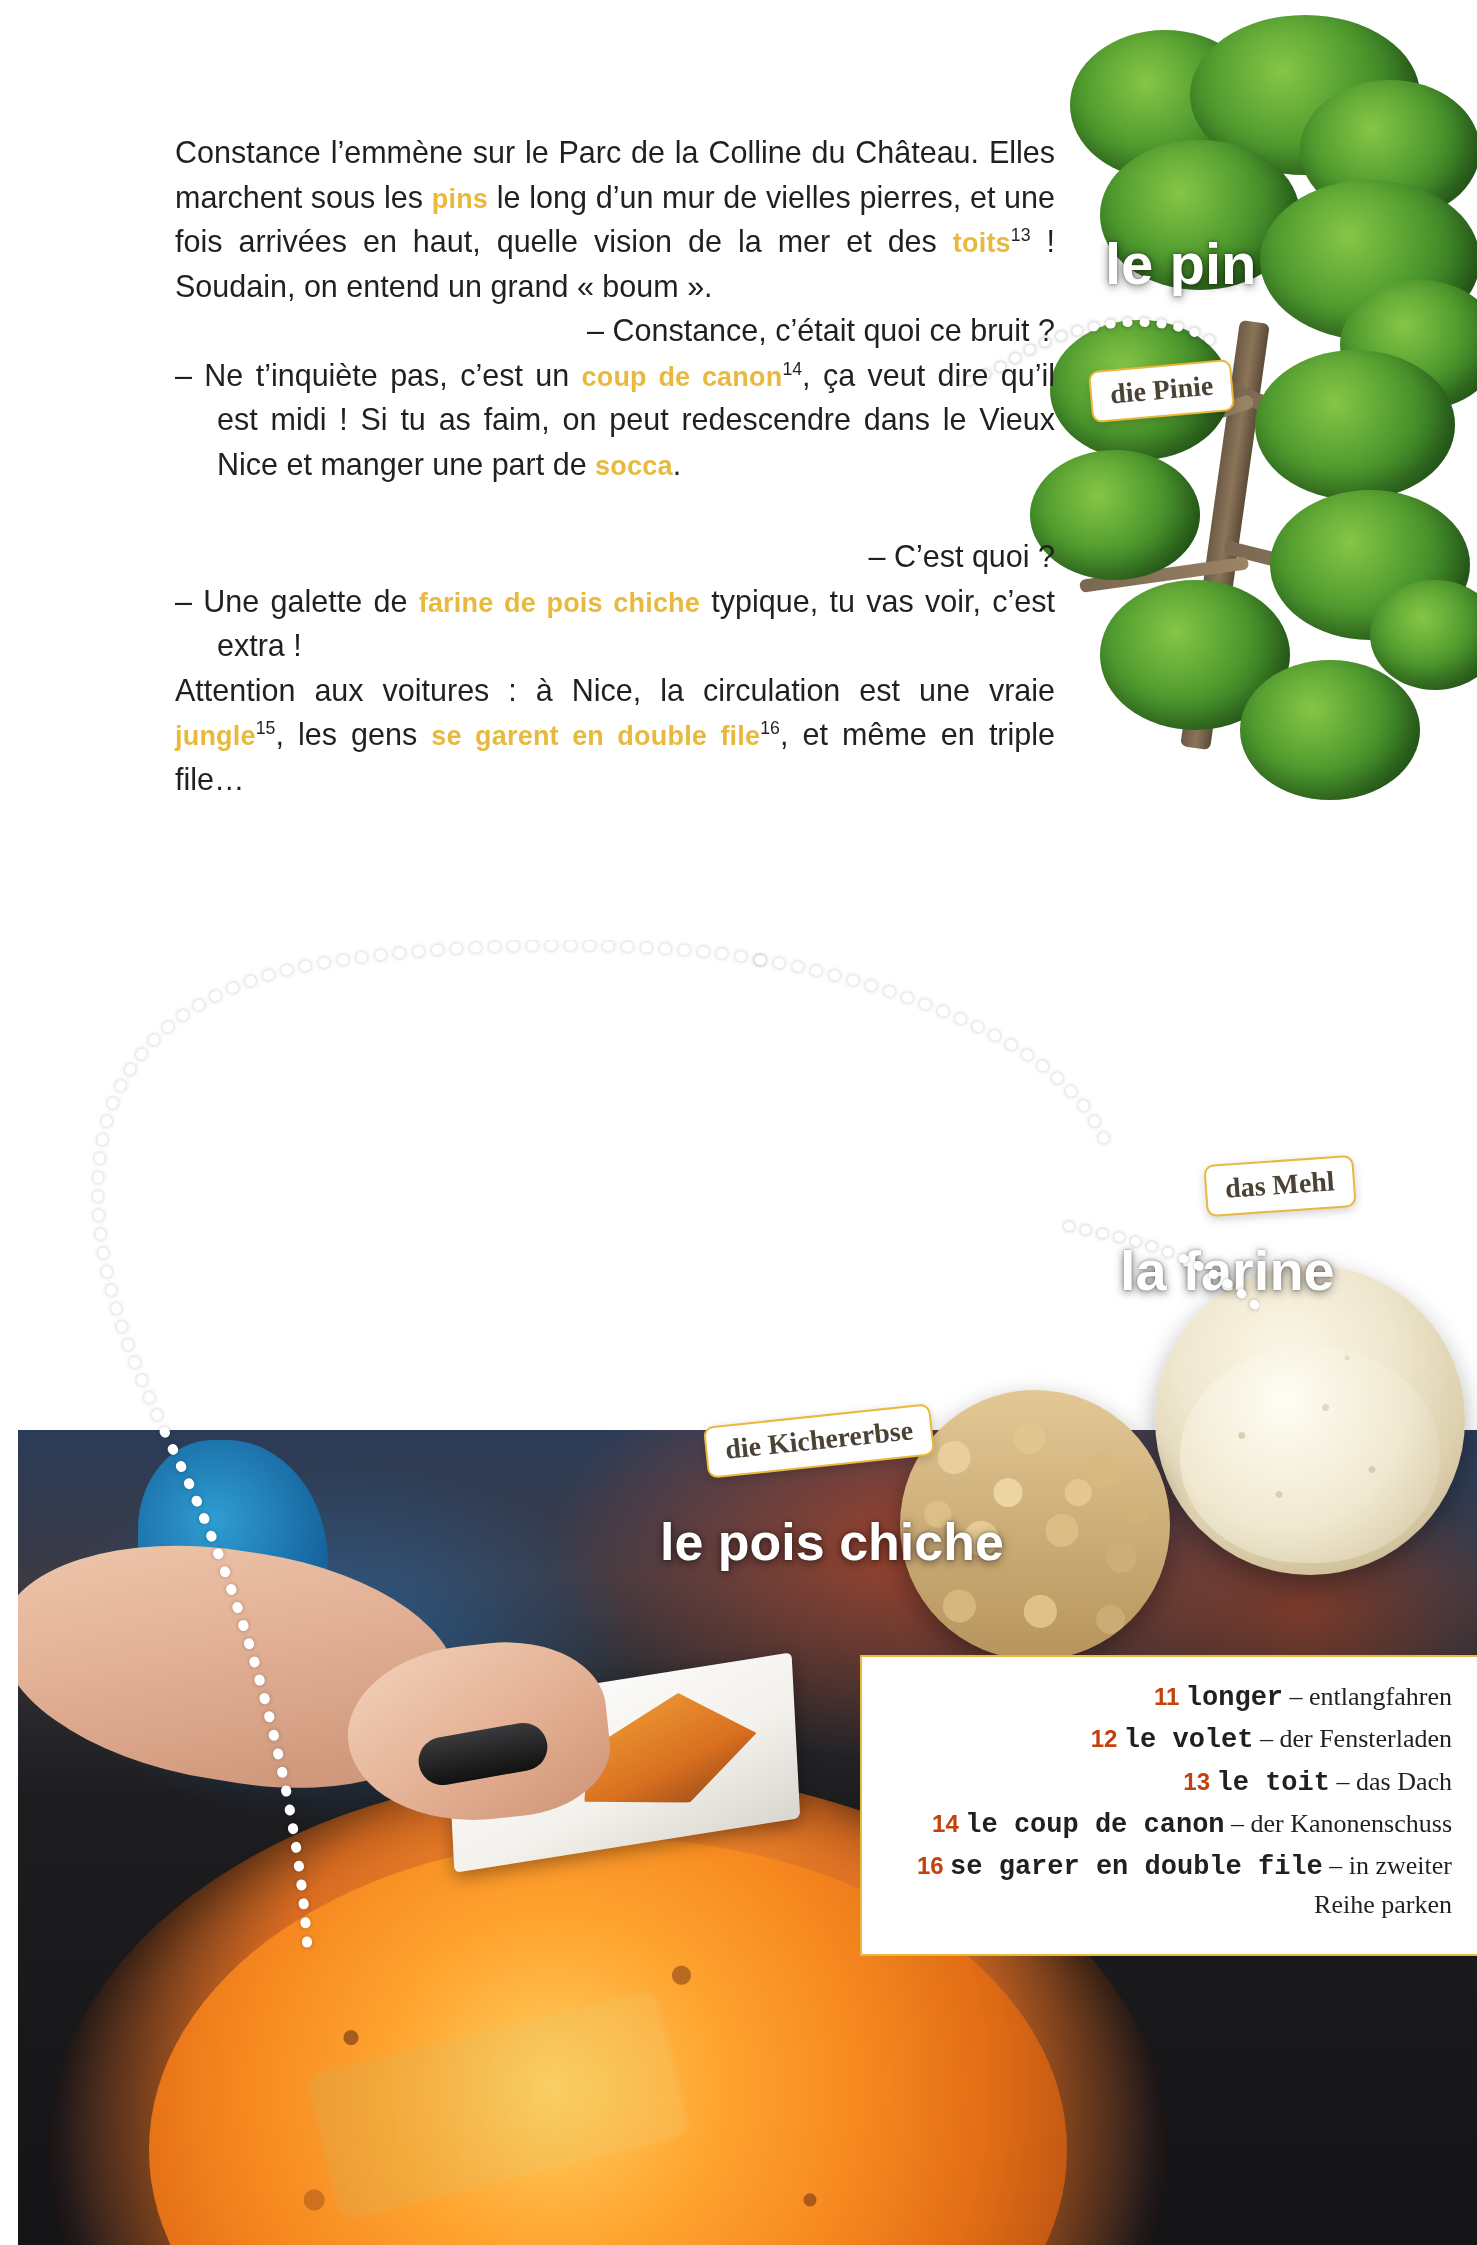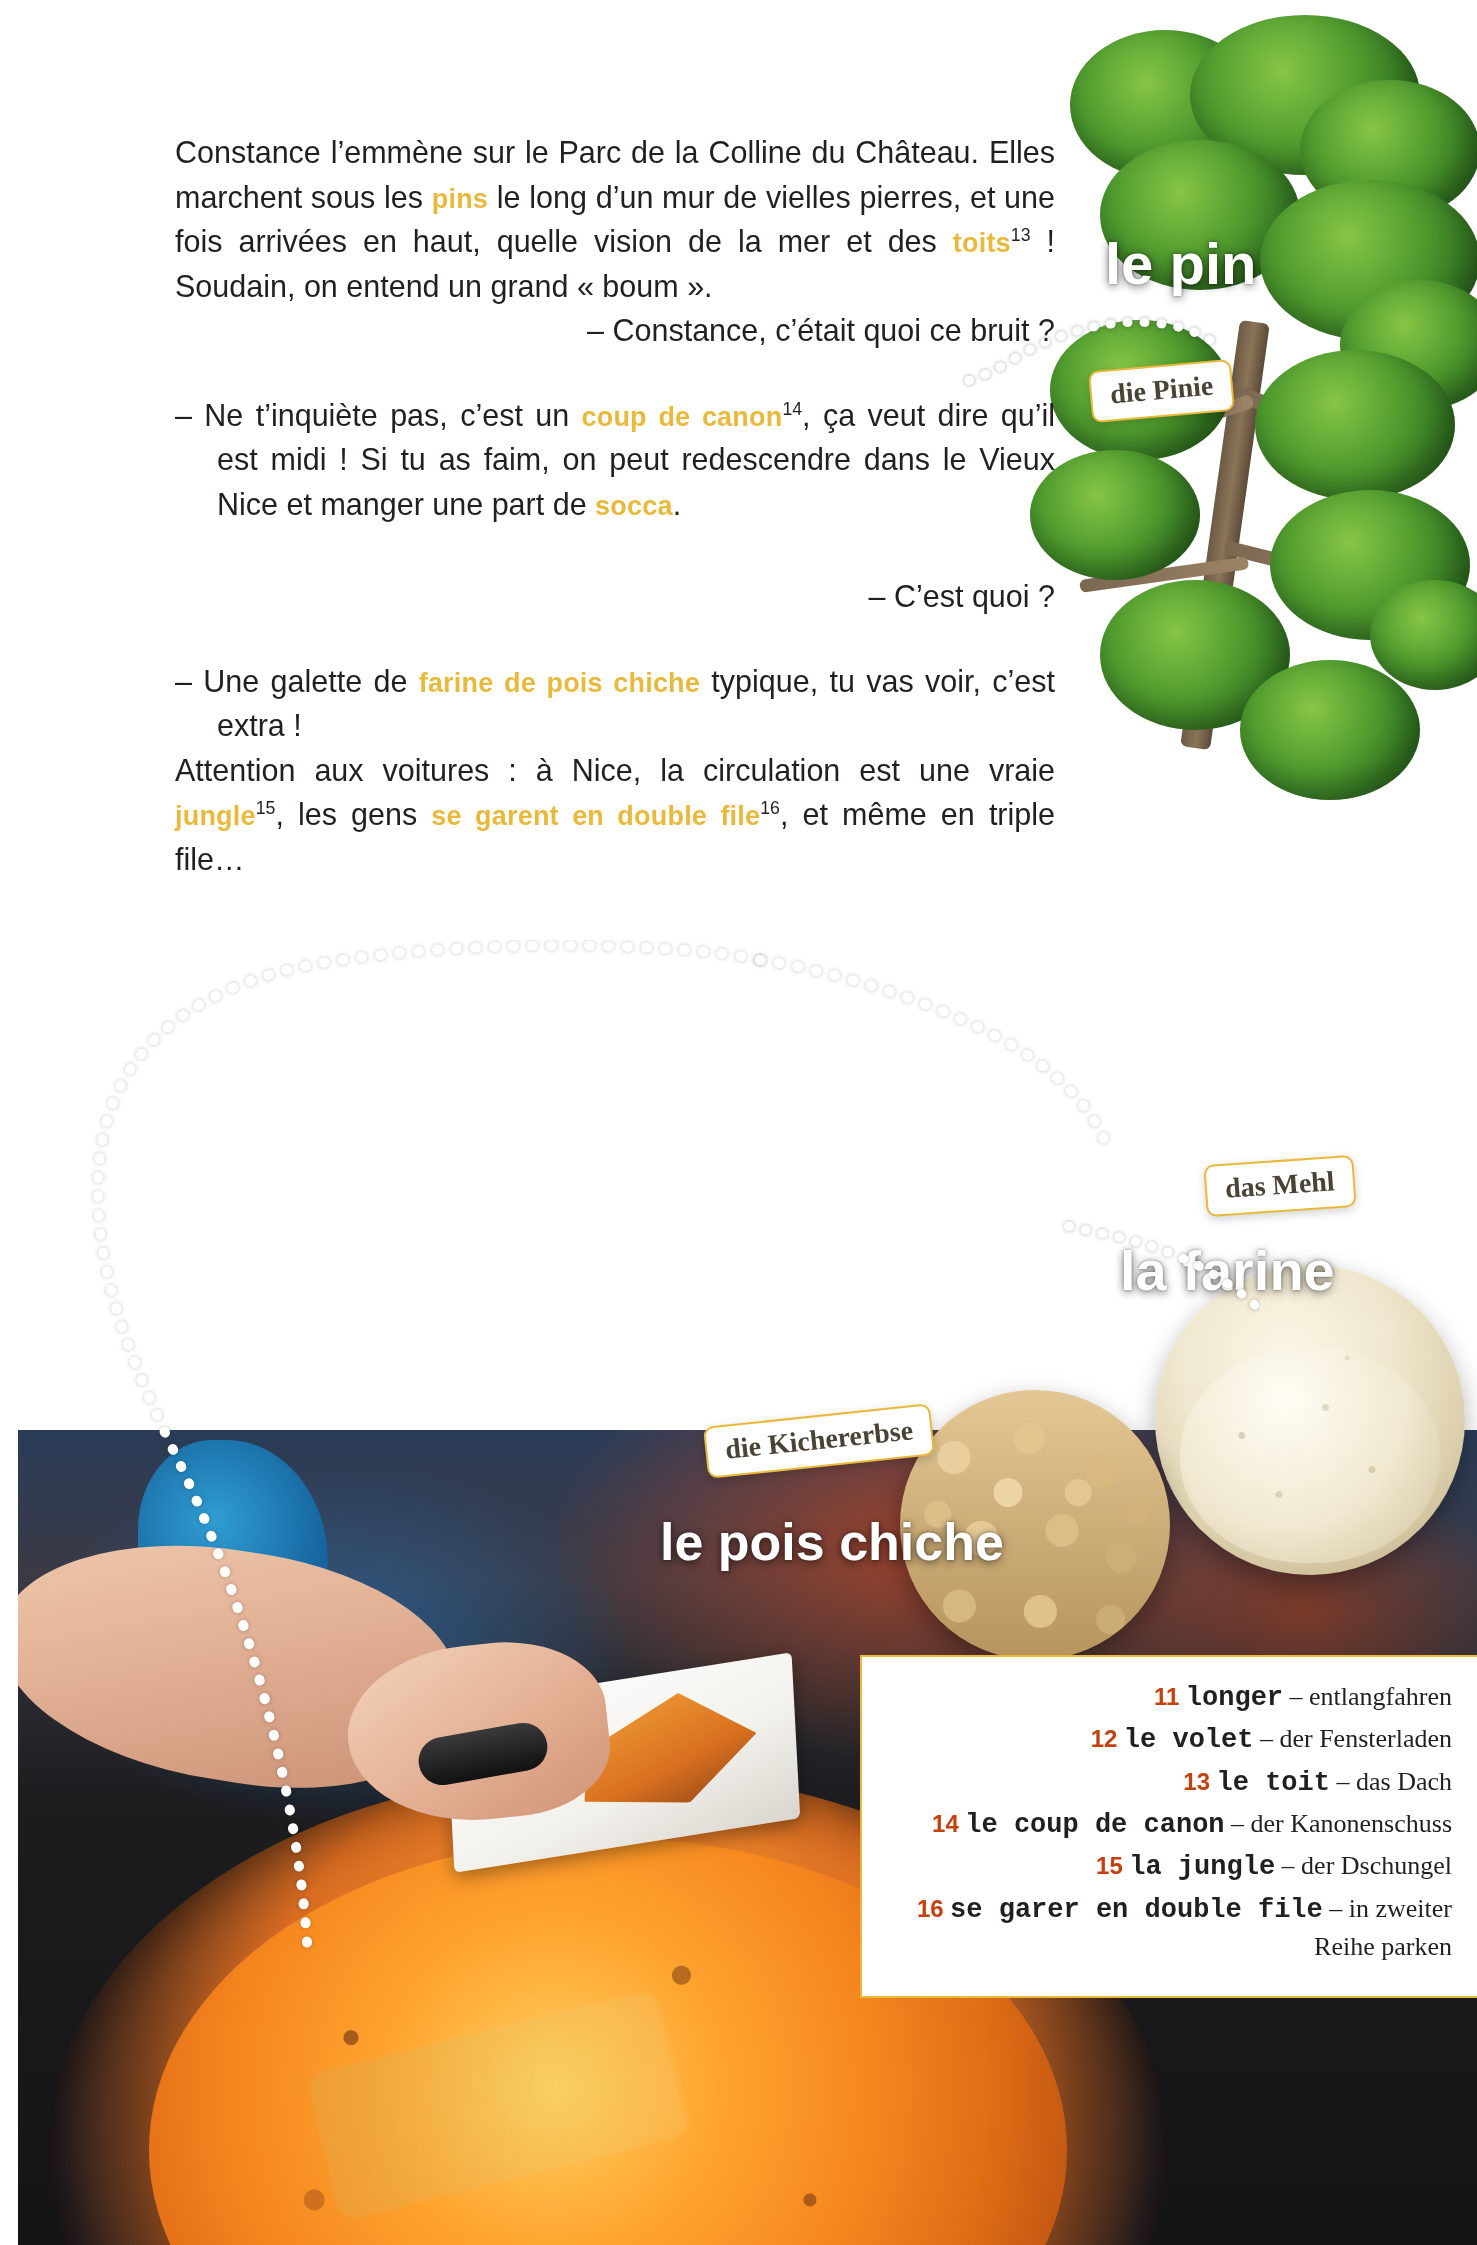--- a/index.html
+++ b/index.html
@@ -24,21 +24,20 @@
     width: 880px;
     font-size: 30.5px;
     line-height: 1.46;
     color: #231f20;
   }
   .para { margin: 0 0 0 0; text-align: right; }
   .para.justify { text-align: justify; }
   .hang {
     padding-left: 42px;
     text-indent: -42px;
-    margin-top: 40px;
   }
   .hl {
     color: #e8b93c;
     font-weight: bold;
     font-size: 27px;
     letter-spacing: .2px;
   }
   sup { font-size: 0.58em; vertical-align: super; line-height: 0; }
 
   
@@ -429,24 +428,18 @@
     <span class="de">–</span>
     <span class="de">das Dach</span>
   </div>
   <div class="row">
     <span class="num">14</span>
     <span class="fr">le coup de canon</span>
     <span class="de">–</span>
     <span class="de">der Kanonenschuss</span>
   </div>
   <div class="row">
-    <span class="num">15</span>
-    <span class="fr">la jungle</span>
-    <span class="de">–</span>
-    <span class="de">der Dschungel</span>
-  </div>
-  <div class="row">
     <span class="num">16</span>
     <span class="fr">se garer en double file</span>
     <span class="de">–</span>
     <span class="de">in zweiter Reihe parken</span>
   </div>
 </div>
 
 </body></html>

